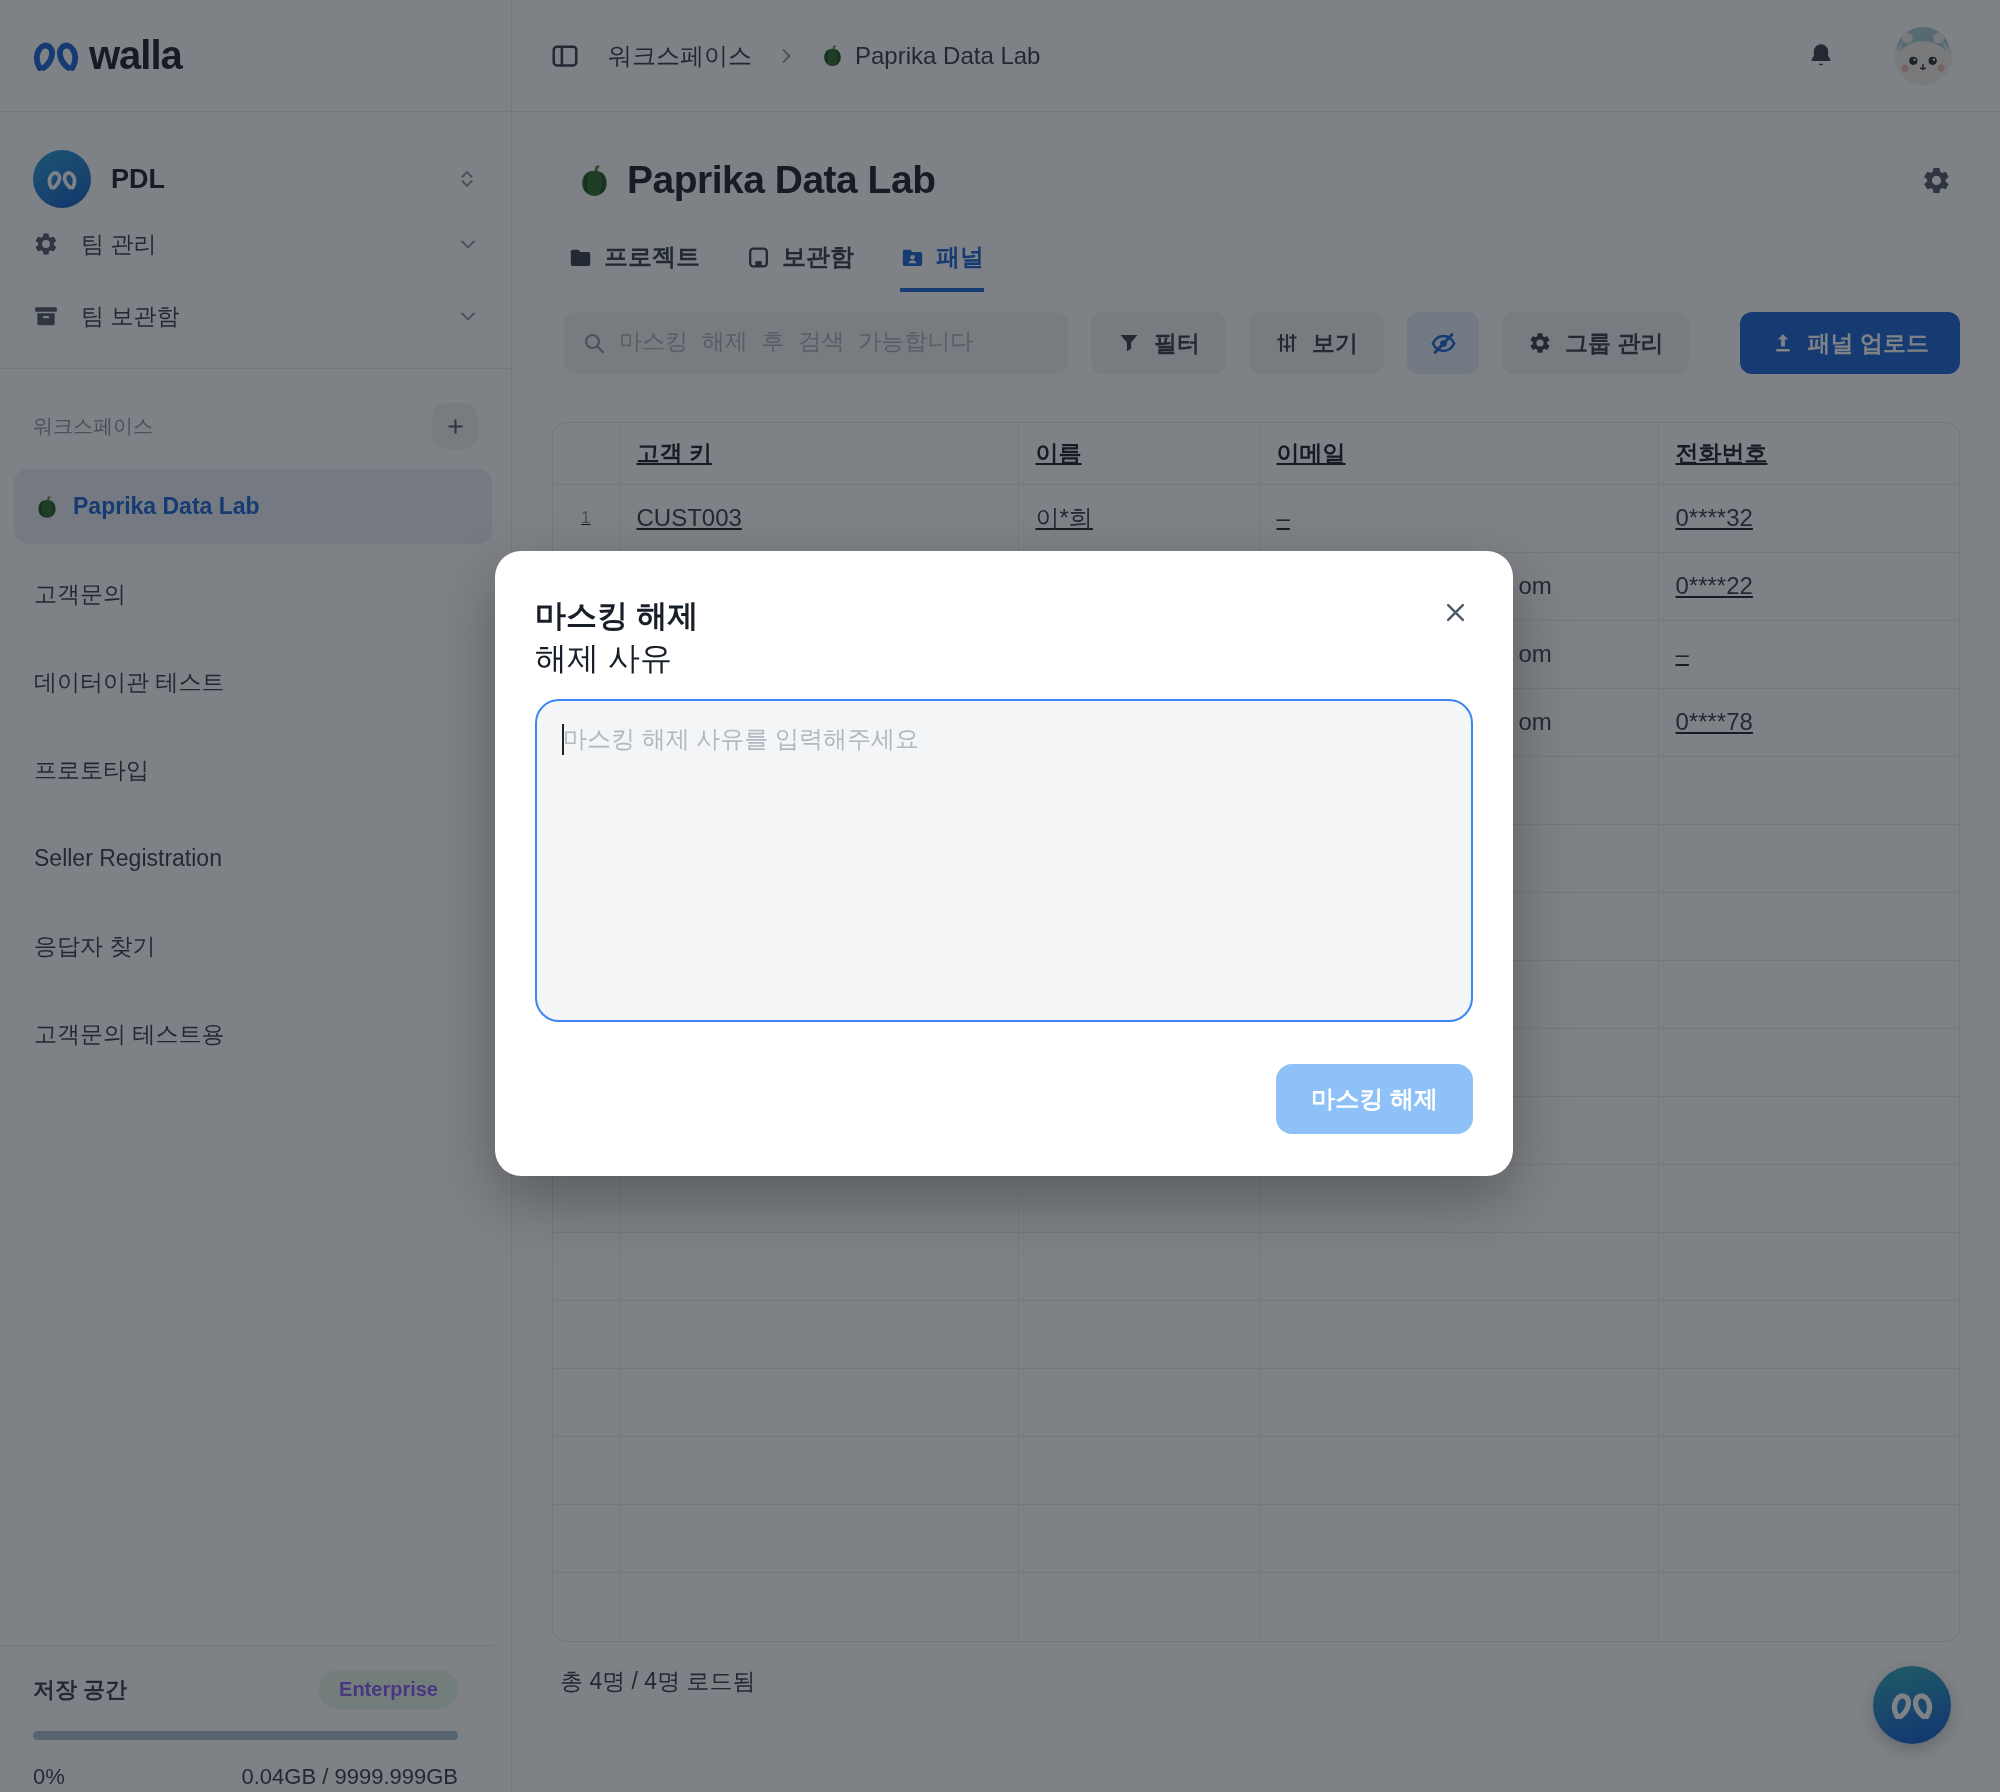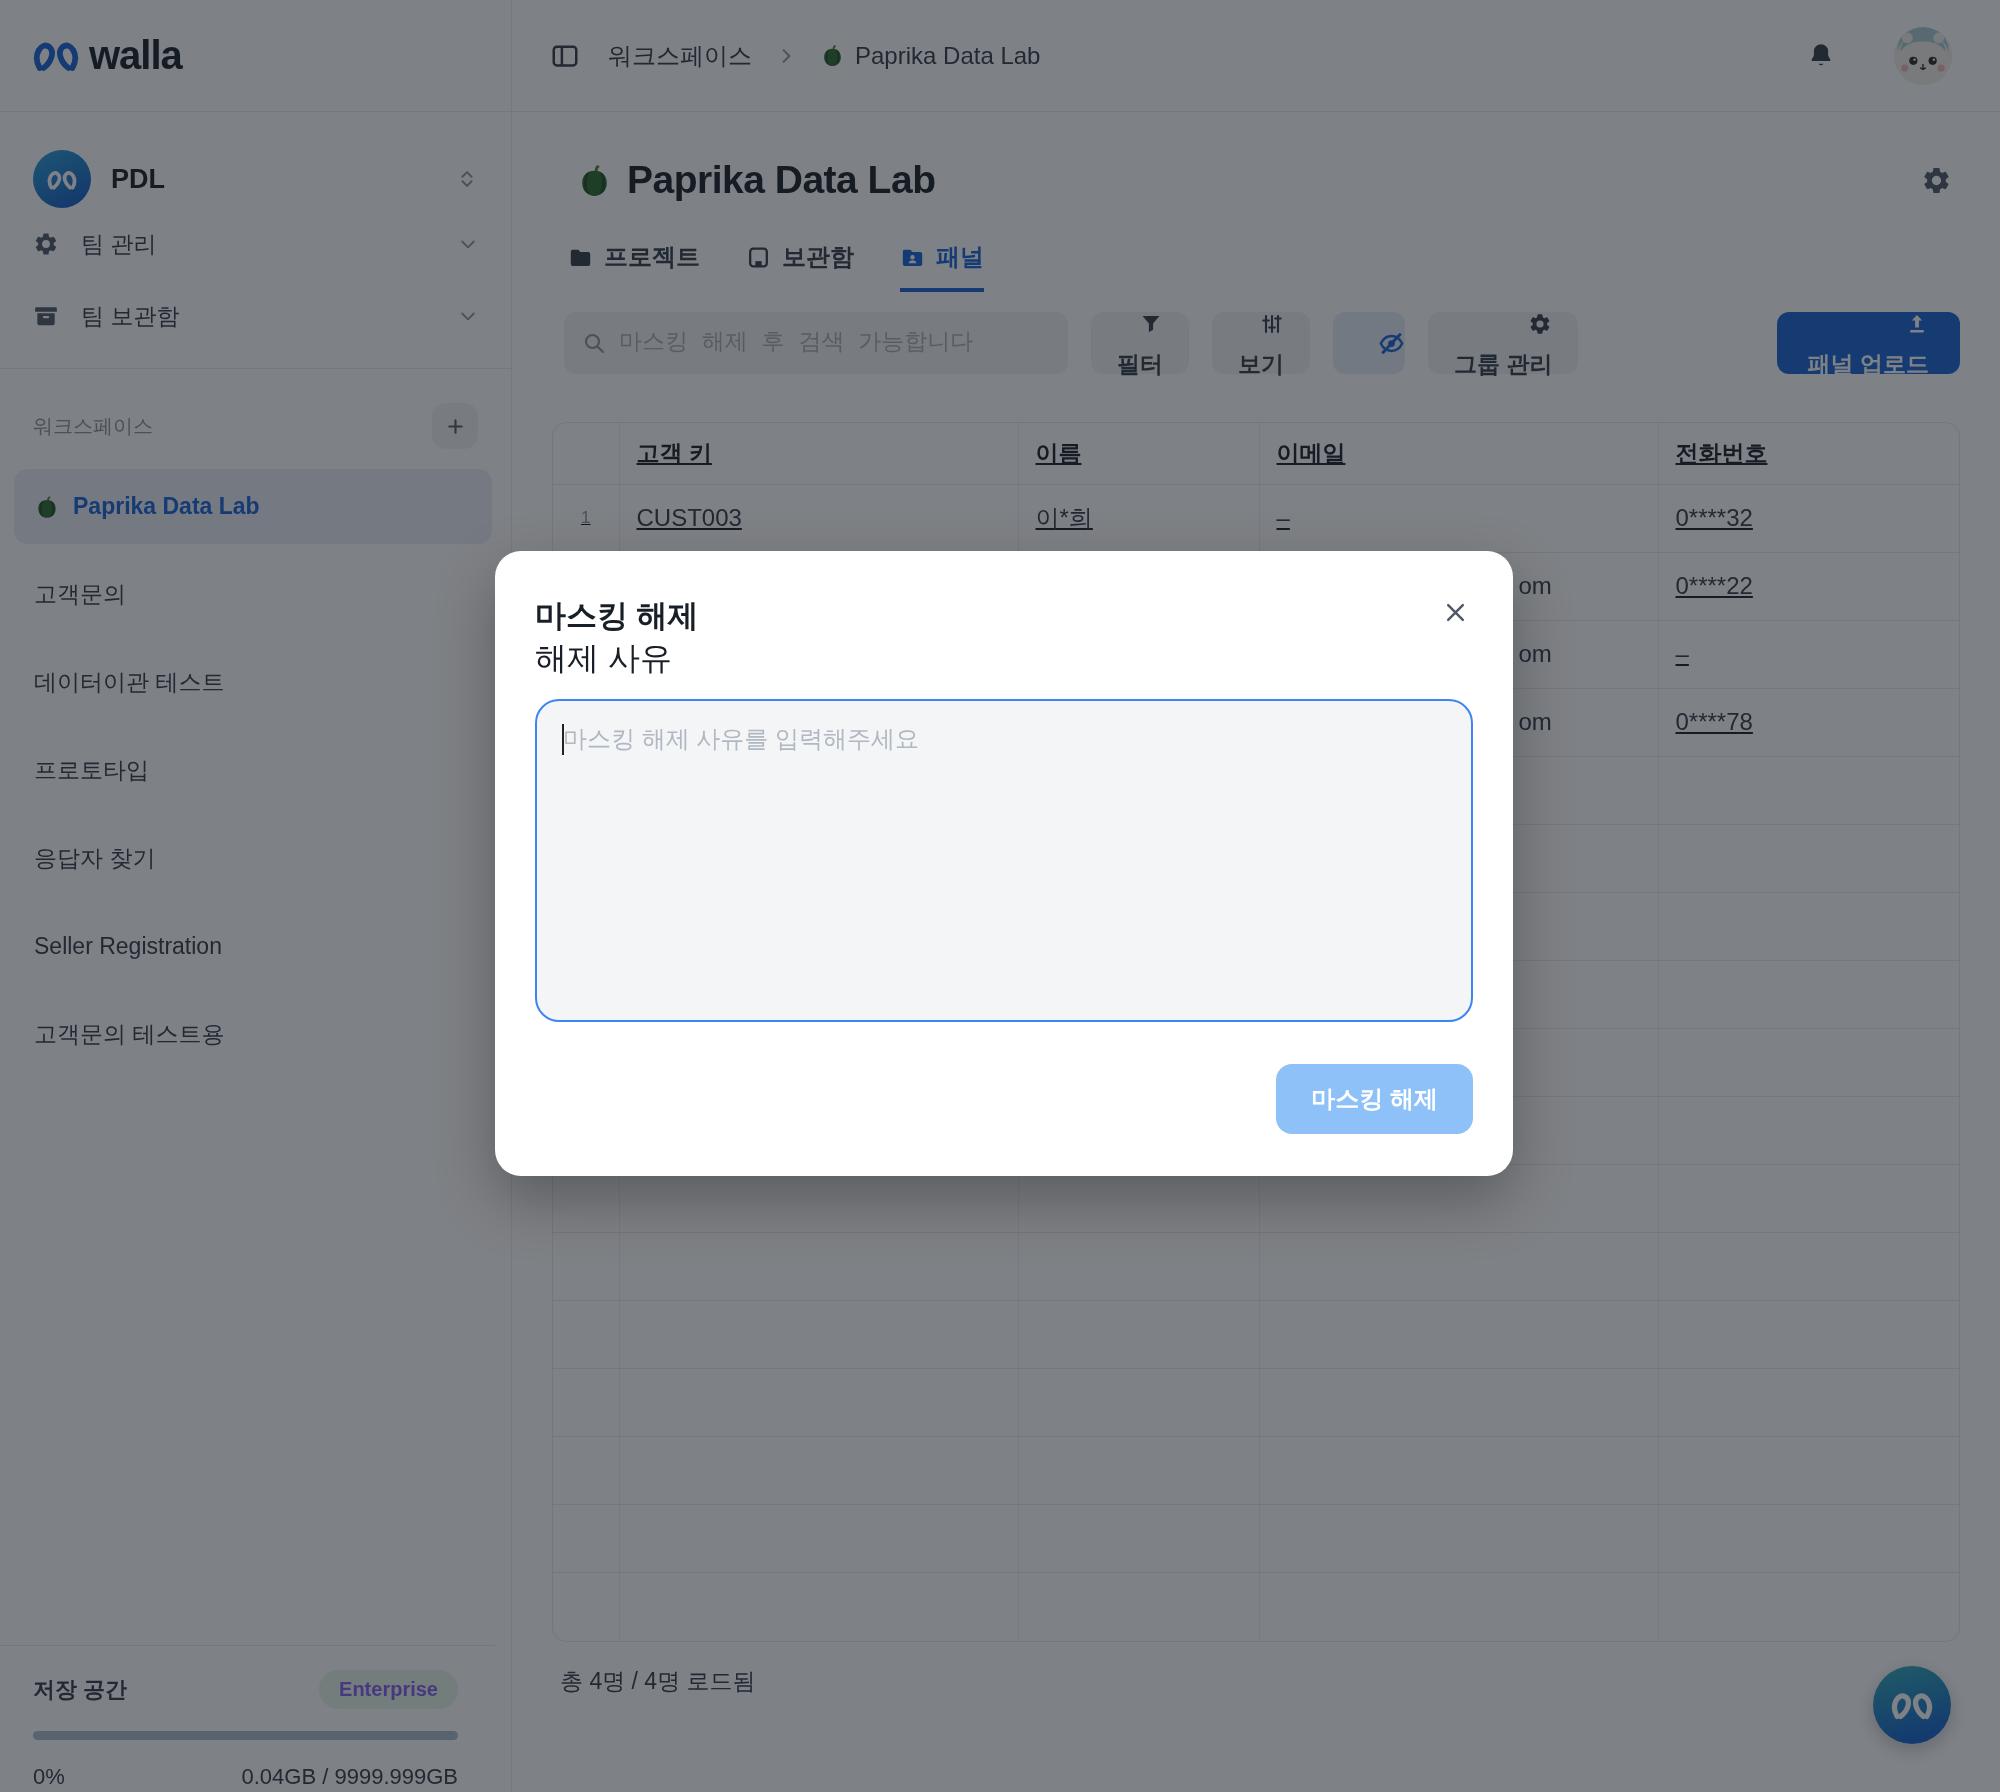--- a/index.html
+++ b/index.html
@@ -57,21 +57,21 @@
   .title-row { margin-top:46px; display:flex; align-items:center; padding-left:24px; }
   .page-title { font-size:39px; font-weight:800; letter-spacing:-0.5px; color:#191f28; margin-left:14px; }
   .title-gear { margin-left:auto; margin-right:8px; background:none; border:none; color:#4e5968; cursor:pointer; display:flex; }
   .tabs { margin:39px 0 0 16px; display:flex; gap:46px; }
   .tab { display:flex; align-items:center; gap:11px; font-size:24px; font-weight:600; color:#333d4b; padding-bottom:15px; border-bottom:4px solid transparent; background:none; border-top:none; border-left:none; border-right:none; cursor:pointer; }
   .tab.active { color:#1a64d8; border-bottom-color:#1a64d8; }
   .toolbar { margin:20px 0 0 12px; display:flex; align-items:center; gap:23px; }
   .search { flex:0 0 504px; height:62px; background:#f2f4f6; border-radius:12px; display:flex; align-items:center; padding:0 18px; }
   .search input { flex:1; margin-left:13px; background:transparent; border:none; outline:none; font-size:23px; color:#333d4b; font-family:Liberation Mono, monospace; }
   .search input::placeholder { color:#aab0b8; }
-  .tbtn { height:62px; padding:0 26px; background:#f2f4f6; border:none; border-radius:12px; display:flex; align-items:flex-end; gap:13px; font-size:23px; font-weight:600; color:#333d4b; cursor:pointer;flex-direction:column; }
+  .tbtn { height:62px; padding:0 26px; background:#f2f4f6; border:none; border-radius:12px; display:flex; align-items:center; gap:13px; font-size:23px; font-weight:600; color:#333d4b; cursor:pointer; }
   .tbtn.eye { width:72px; padding:0; justify-content:center; background:#e4edf9; color:#1a64d8; }
   .tbtn.primary { margin-left:auto; background:#1a64d8; color:#fff; padding:0 31px; }
 
   
   .table-wrap { margin-top:48px; border:1px solid #e5e8eb; border-radius:14px; height:1220px; overflow:hidden; background:#fff;text-decoration:underline; }
   table { width:100%; border-collapse:collapse; table-layout:fixed; }
   th, td { border-bottom:1px solid #e9ebee; border-right:1px solid #eef0f3; }
   th:last-child, td:last-child { border-right:none; }
   tr:last-child td { border-bottom:none; }
   th { height:61px; font-size:23px; font-weight:700; color:#191f28; text-align:left; padding-left:17px; }
@@ -300,24 +300,24 @@
         <div class="ws-item">
           <span>고객문의</span>
         </div>
         <div class="ws-item">
           <span>데이터이관 테스트</span>
         </div>
         <div class="ws-item">
           <span>프로토타입</span>
         </div>
         <div class="ws-item">
+          <span>Seller Registration</span>
+        </div>
+        <div class="ws-item">
           <span>응답자 찾기</span>
-        </div>
-        <div class="ws-item">
-          <span>Seller Registration</span>
         </div>
         <div class="ws-item">
           <span>고객문의 테스트용</span>
         </div>
       </nav>
 
       <div class="storage">
         <div class="storage-top">
           <span class="storage-label">저장 공간</span>
           <span class="storage-badge">Enterprise</span>

